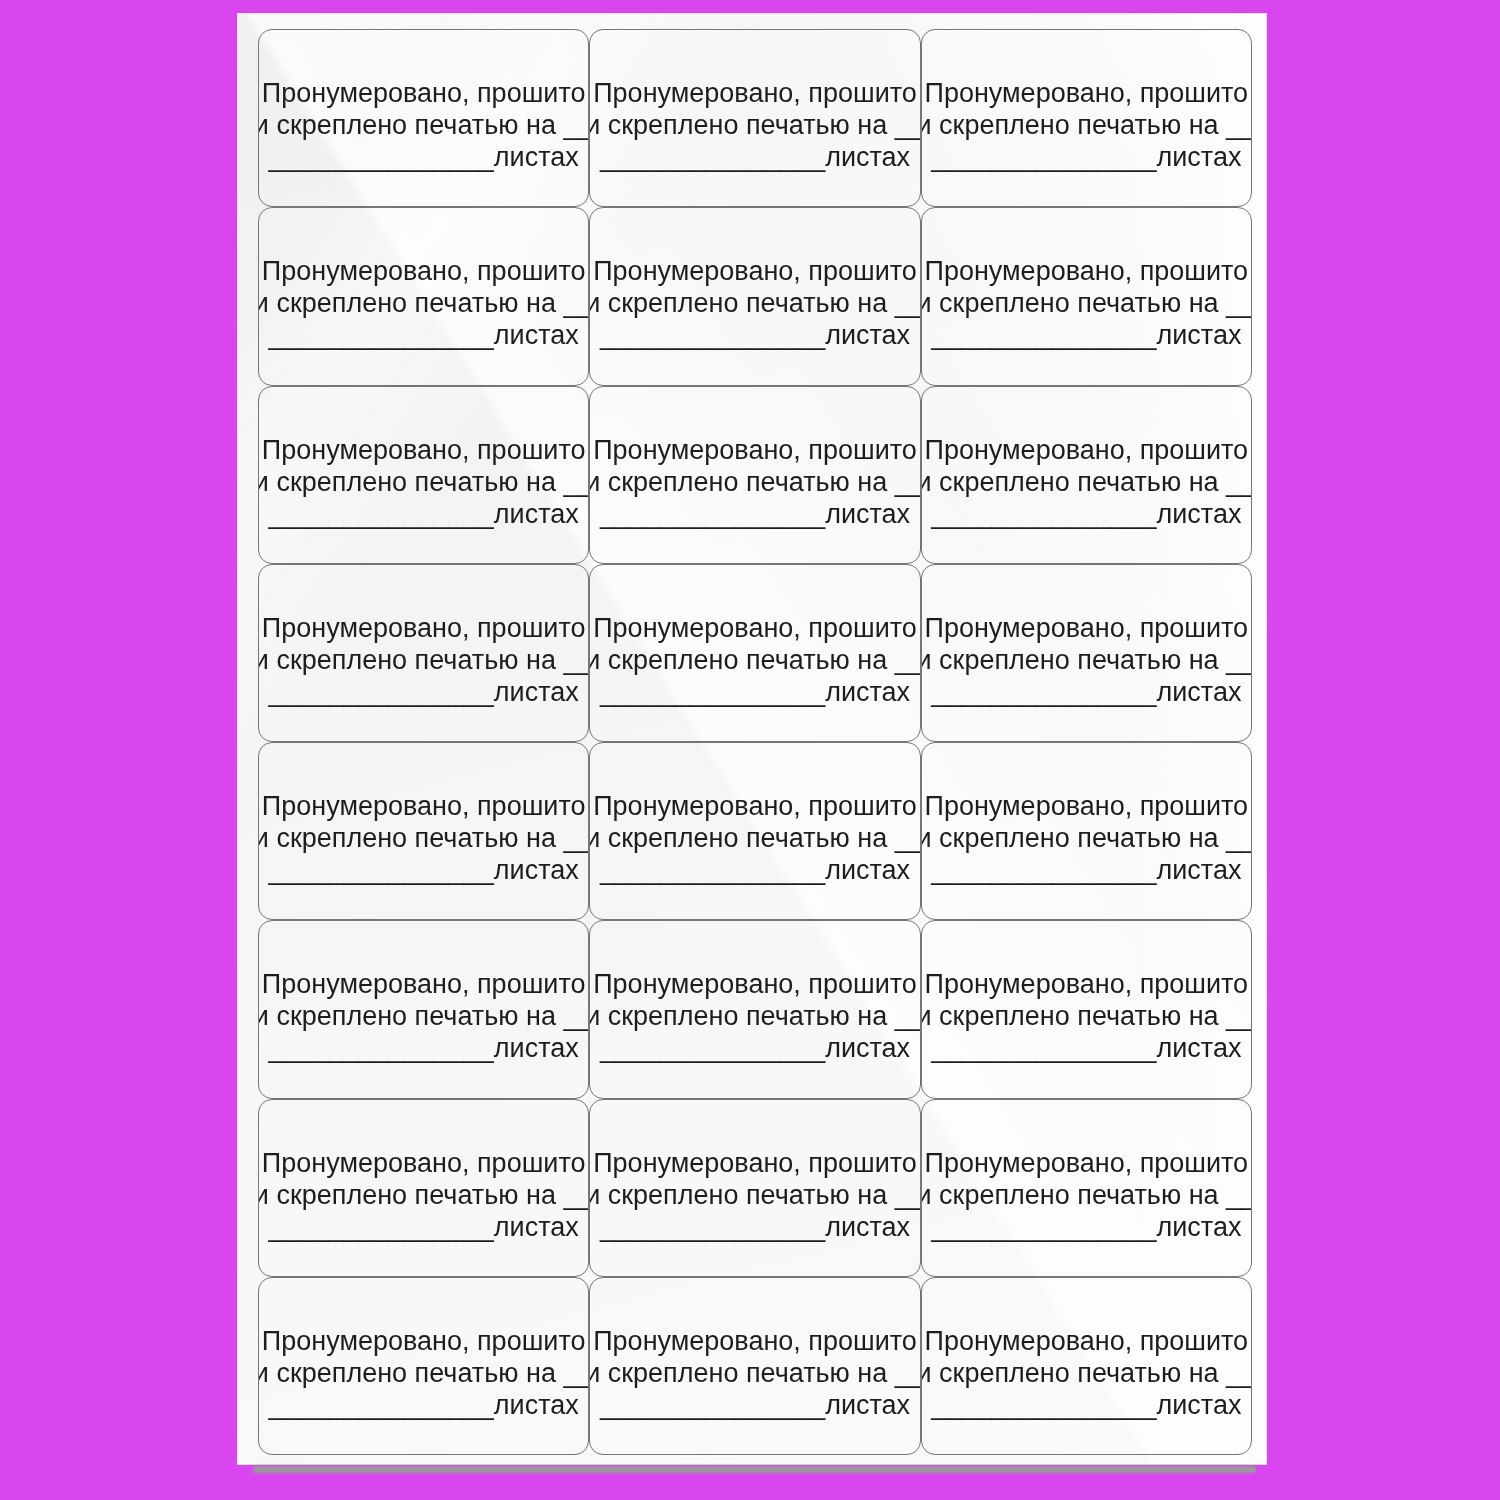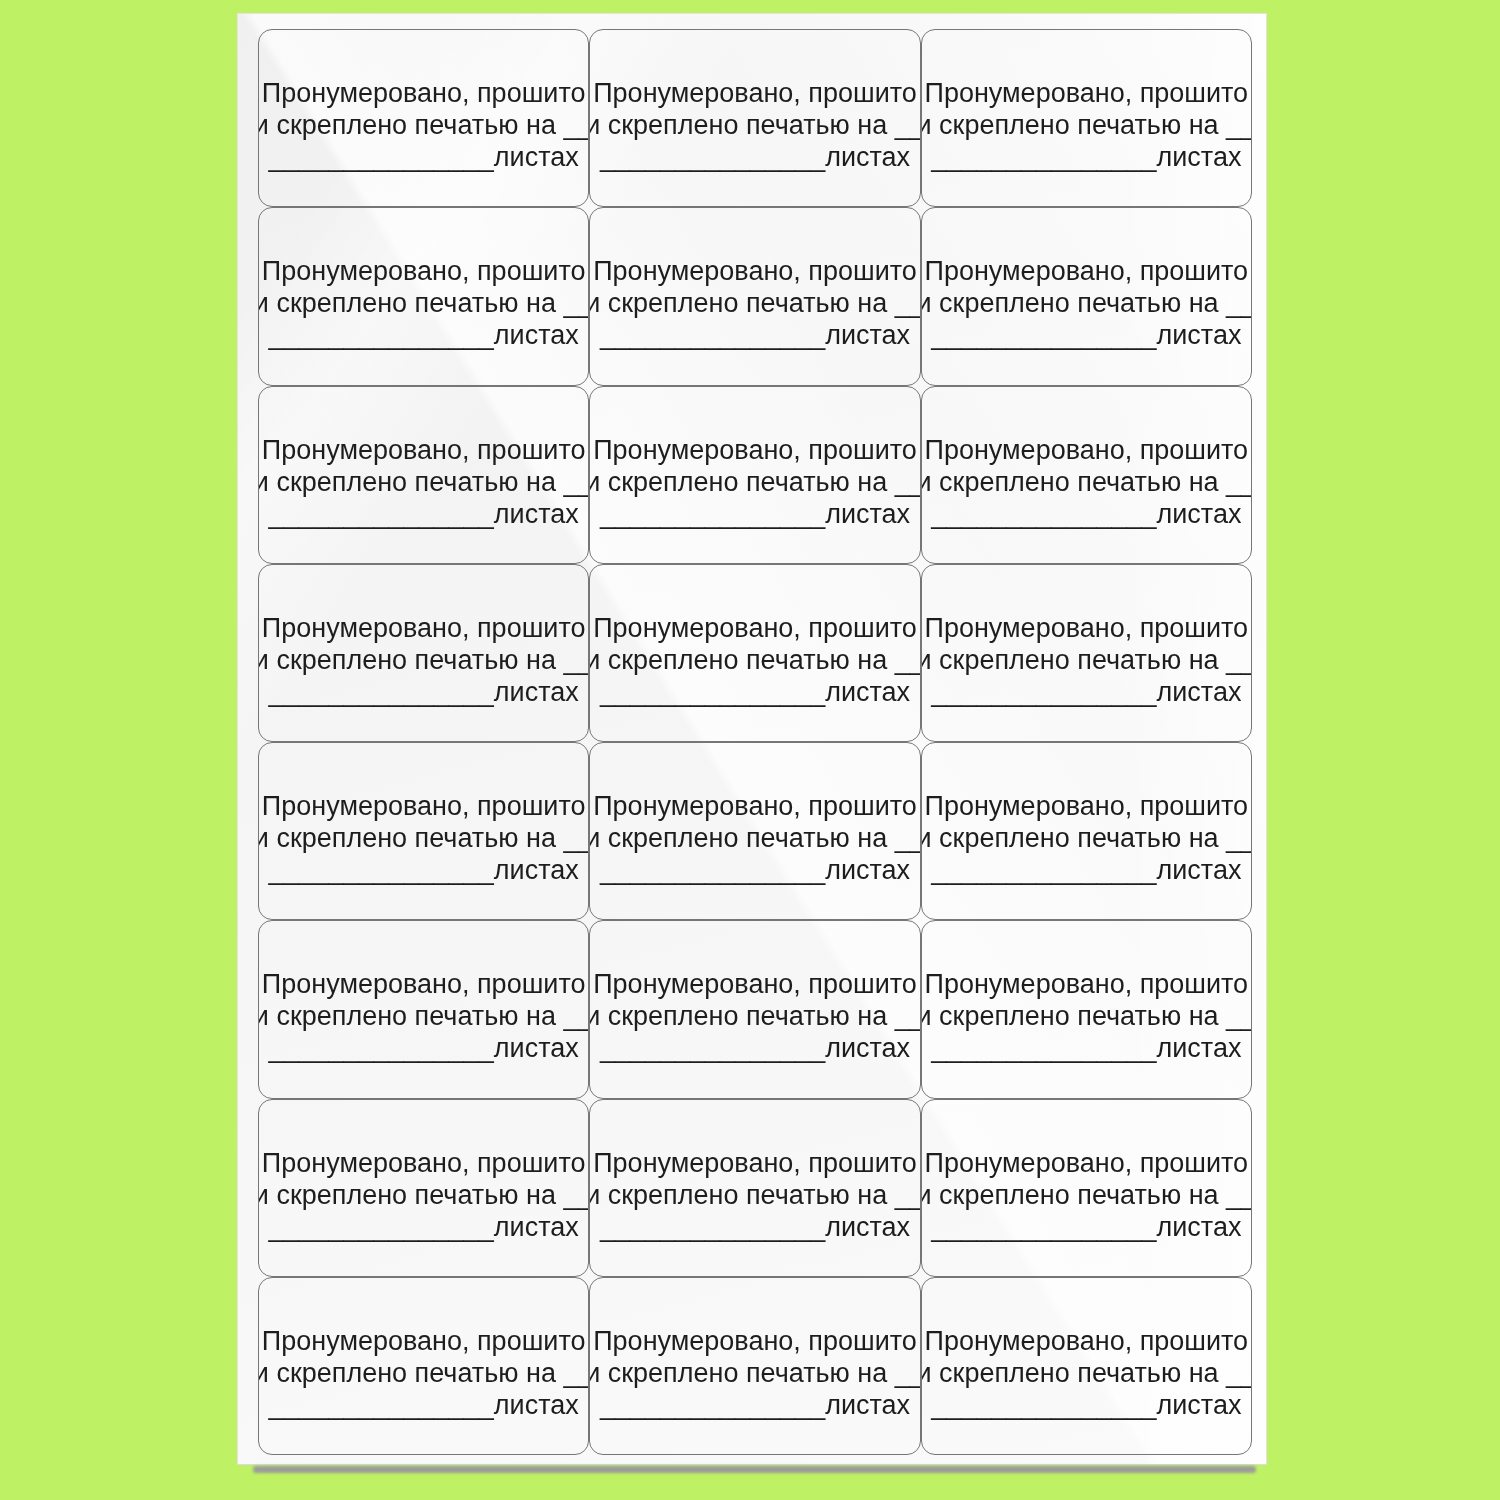--- a/index.html
+++ b/index.html
@@ -5,21 +5,21 @@
   html, body {
     margin: 0;
     padding: 0;
     background: #ffffff;
     font-family: "Liberation Sans", sans-serif;
   }
   .stage {
     position: relative;
     width: 1500px;
     height: 1500px;
-    background: #bef264;
+    background: #d946ef;
     overflow: hidden;
   }
   
   .sheet {
     position: absolute;
     left: 237px;
     top: 13px;
     width: 1030px;
     height: 1452px;
     box-sizing: border-box;

